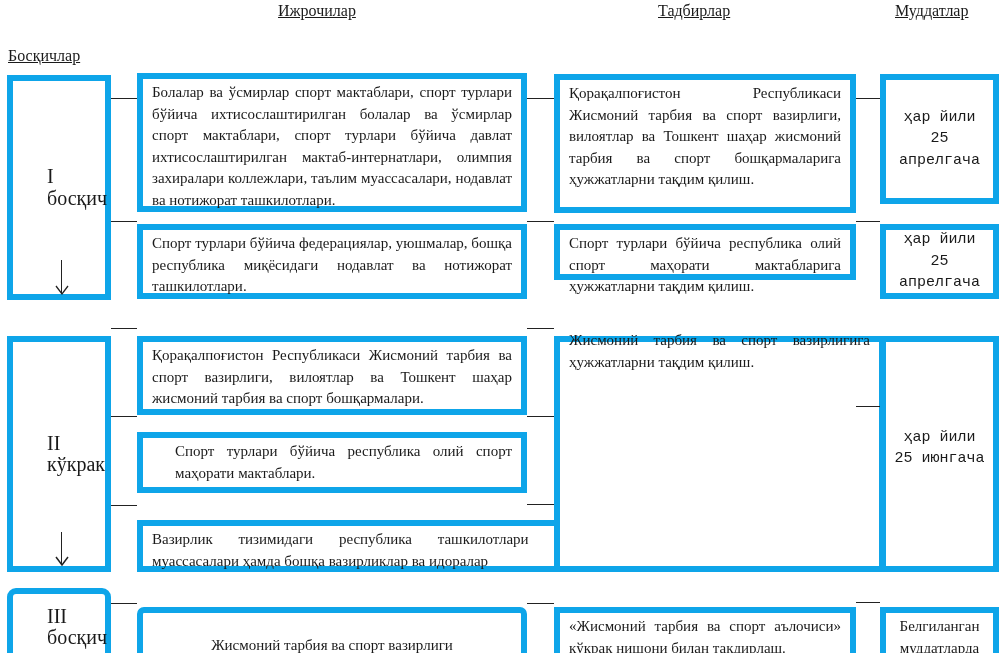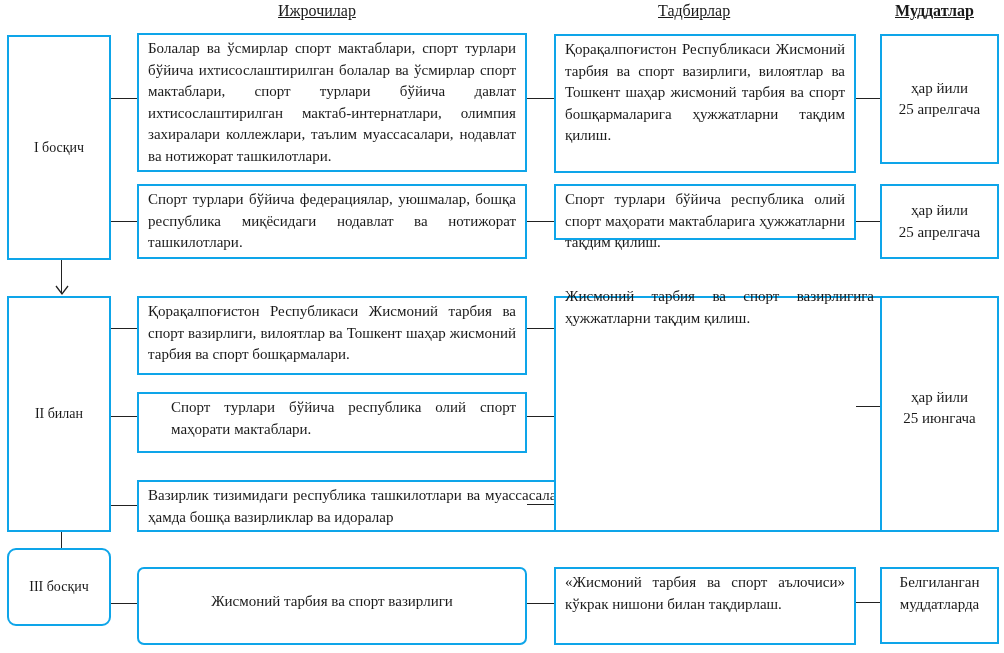--- a/index.html
+++ b/index.html
@@ -1,36 +1,36 @@
 <!DOCTYPE html>
 <html><head>
   <meta charset="utf-8">
   <style>
     html, body { margin: 0; padding: 0; background: #ffffff; }
     body { width: 1004px; height: 653px; position: relative; overflow: hidden;
            font-family: "Liberation Serif", "DejaVu Serif", serif; color: #1a1a1a; }
     .hdr { position: absolute; top: 2px; font-size: 16px; text-decoration: underline; white-space: nowrap; }
-    .box { position: absolute; box-sizing: border-box; border: 2px solid #0ea5e9; background: #fff;
-           font-size: 15px; line-height: 21.5px; }
+    .box { position: absolute; box-sizing: border-box; border: 6px solid #0ea5e9; background: #fff;
+           font-size: 15px; line-height: 21.5px; margin-top: 40px; }
     .txt { padding: 3px 9px 0 9px; text-align: justify; text-align-last: left; }
-    .center { display: flex; align-items: center; justify-content: center; text-align: center; padding: 0 4px; }
-    .stage { display: flex; align-items: center; justify-content: center; font-size: 14px; }
+    .center { display: flex; align-items: center; justify-content: center; text-align: center; padding: 0 4px; font-family: Liberation Mono, monospace; }
+    .stage { display: flex; align-items: center; justify-content: flex-start; font-size: 20px; padding-left: 34px; }
     .hl { position: absolute; height: 0; border-top: 1.5px solid #222; }
     .vl { position: absolute; width: 0; border-left: 1.5px solid #222; }
     .arrowhead { position: absolute; width: 0; height: 0; }
     .arrowhead svg { position: absolute; left: -6px; top: -8px; overflow: visible; }
     .line2 { display: block; }
   </style>
 </head>
 <body>
 
 <div class="hdr" style="left:8px;margin-top:45px;">Босқичлар</div>
 <div class="hdr" style="left:278px;">Ижрочилар</div>
 <div class="hdr" style="left:658px;">Тадбирлар</div>
-<div class="hdr" style="left:895px;font-weight:bold;">Муддатлар</div>
+<div class="hdr" style="left:895px;">Муддатлар</div>
 
 <div class="box stage" style="left:7px; top:35px; width:104px; height:225px;">
   <span>I босқич</span>
 </div>
 
 <div class="box txt" style="left:137px; top:33px; width:390px; height:139px;">
   <span>Болалар ва ўсмирлар спорт мактаблари, спорт турлари бўйича ихтисослаштирилган болалар ва ўсмирлар спорт мактаблари, спорт турлари бўйича давлат ихтисослаштирилган мактаб-интернатлари, олимпия захиралари коллежлари, таълим муассасалари, нодавлат ва нотижорат ташкилотлари.</span>
 </div>
 <div class="box txt" style="left:554px; top:34px; width:302px; height:139px;">
   <span>Қорақалпоғистон Республикаси Жисмоний тарбия ва спорт вазирлиги, вилоятлар ва Тошкент шаҳар жисмоний тарбия ва спорт бошқармаларига ҳужжатларни тақдим қилиш.</span>
@@ -63,21 +63,21 @@
 <div class="hl" style="left:856px; top:221px; width:24px;"></div>
 
 <div class="vl" style="left:61px; top:260px; height:34px;"></div>
 <div class="arrowhead" style="left:62px; top:294px;">
   <svg width="12" height="9">
       <polyline points="0,0 6,8 12,0" fill="none" stroke="#222" stroke-width="1.3"></polyline>
     </svg>
 </div>
 
 <div class="box stage" style="left:7px; top:296px; width:104px; height:236px;">
-  <span>II билан</span>
+  <span>II кўкрак</span>
 </div>
 
 <div class="box txt" style="left:137px; top:296px; width:390px; height:79px;">
   <span>Қорақалпоғистон Республикаси Жисмоний тарбия ва спорт вазирлиги, вилоятлар ва Тошкент шаҳар жисмоний тарбия ва спорт бошқармалари.</span>
 </div>
 <div class="box txt" style="left:137px; top:392px; width:390px; height:61px;padding-left:32px;">
   <span>Спорт турлари бўйича республика олий спорт маҳорати мактаблари.</span>
 </div>
 <div class="box txt" style="left:137px; top:480px; width:446px; height:52px;">
   <span>Вазирлик тизимидаги республика ташкилотлари ва муассасалари ҳамда бошқа вазирликлар ва идоралар</span>

